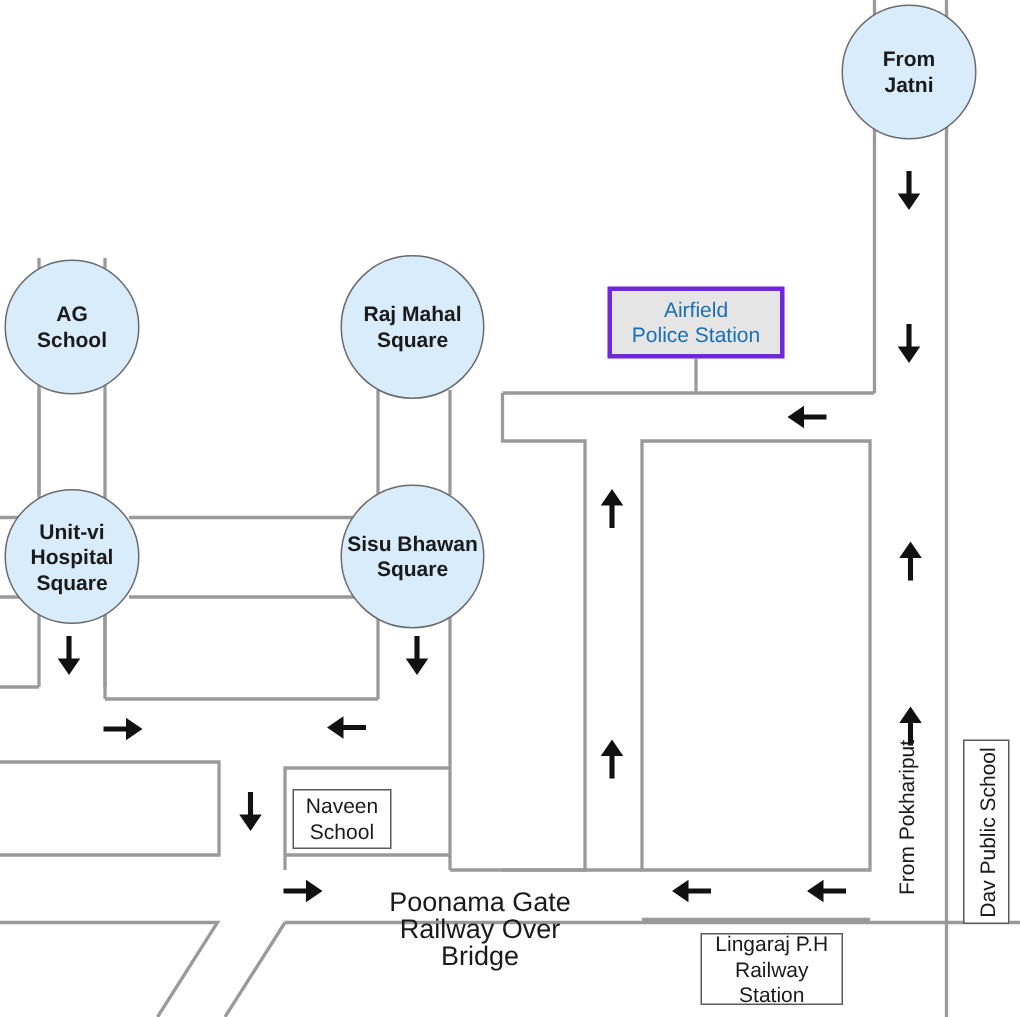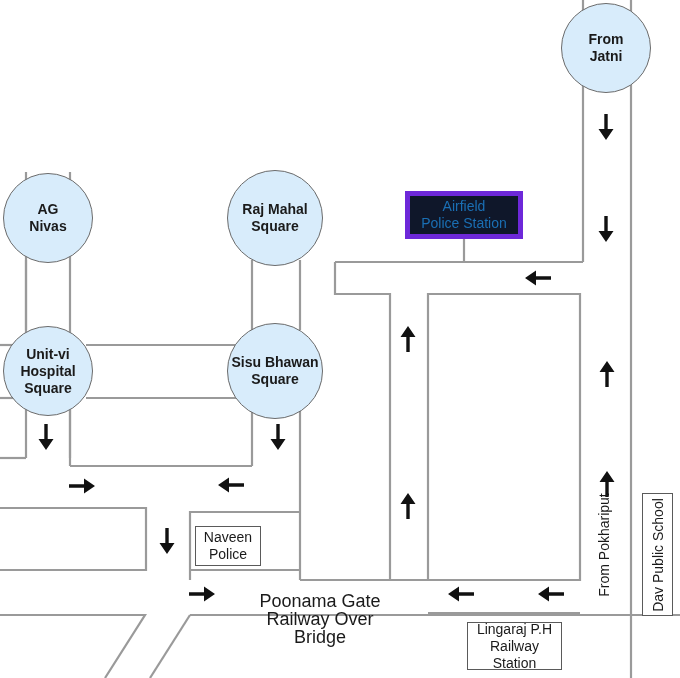--- a/index.html
+++ b/index.html
@@ -50,22 +50,22 @@
     box-sizing: border-box;
     display: flex;
     align-items: center;
     justify-content: center;
     text-align: center;
     font-size: 14px;
     line-height: 17px;
     z-index: 6;
   }
   .poi-box.filled {
-    background: #0f172a;
-    border: 5px solid #6d28d9;
+    background: #e5e5e5;
+    border: 3px solid #6d28d9;
     color: #1a6fb4;
   }
   .poi-box.plain {
     background: #ffffff;
     border: 1px solid #5a5a5a;
     color: #1a1a1a;
   }
   .poi-label {
     display: block;
     white-space: pre-line;
@@ -155,21 +155,21 @@
         <polygon points="406.3,519 409.7,519 409.7,504 415.5,504 408,493 400.5,504 406.3,504" fill="#111111"></polygon>
         <polygon points="605.3,387 608.7,387 608.7,372 614.5,372 607,361 599.5,372 605.3,372" fill="#111111"></polygon>
         <polygon points="605.3,497 608.7,497 608.7,482 614.5,482 607,471 599.5,482 605.3,482" fill="#111111"></polygon>
         <polygon points="474,592.3 474,595.7 459,595.7 459,601.5 448,594 459,586.5 459,592.3" fill="#111111"></polygon>
         <polygon points="564,592.3 564,595.7 549,595.7 549,601.5 538,594 549,586.5 549,592.3" fill="#111111"></polygon>
       </g>
   </svg>
 
   <div class="node-circle" style="left:3px; top:173px; width:90px; height:90px;">
     <span class="node-label">AG
-Nivas</span>
+School</span>
   </div>
 
   <div class="node-circle" style="left:3px; top:326px; width:90px; height:90px;align-items:center;">
     <span class="node-label">Unit-vi
 Hospital
 Square</span>
   </div>
 
   <div class="node-circle" style="left:227px; top:170px; width:96px; height:96px;">
     <span class="node-label">Raj Mahal
@@ -186,21 +186,21 @@
 Jatni</span>
   </div>
 
   <div class="poi-box filled" style="left:405px; top:191px; width:118px; height:48px;">
     <span class="poi-label">Airfield
 Police Station</span>
   </div>
 
   <div class="poi-box plain" style="left:195px; top:526px; width:66px; height:40px;">
     <span class="poi-label">Naveen
-Police</span>
+School</span>
   </div>
 
   <div class="poi-box plain" style="left:467px; top:622px; width:95px; height:48px;">
     <span class="poi-label">Lingaraj P.H
 Railway Station</span>
   </div>
 
   <div class="vert-box" style="left:642px; top:493px; width:31px; height:123px;">
     <span class="poi-label">Dav Public School</span>
   </div>

